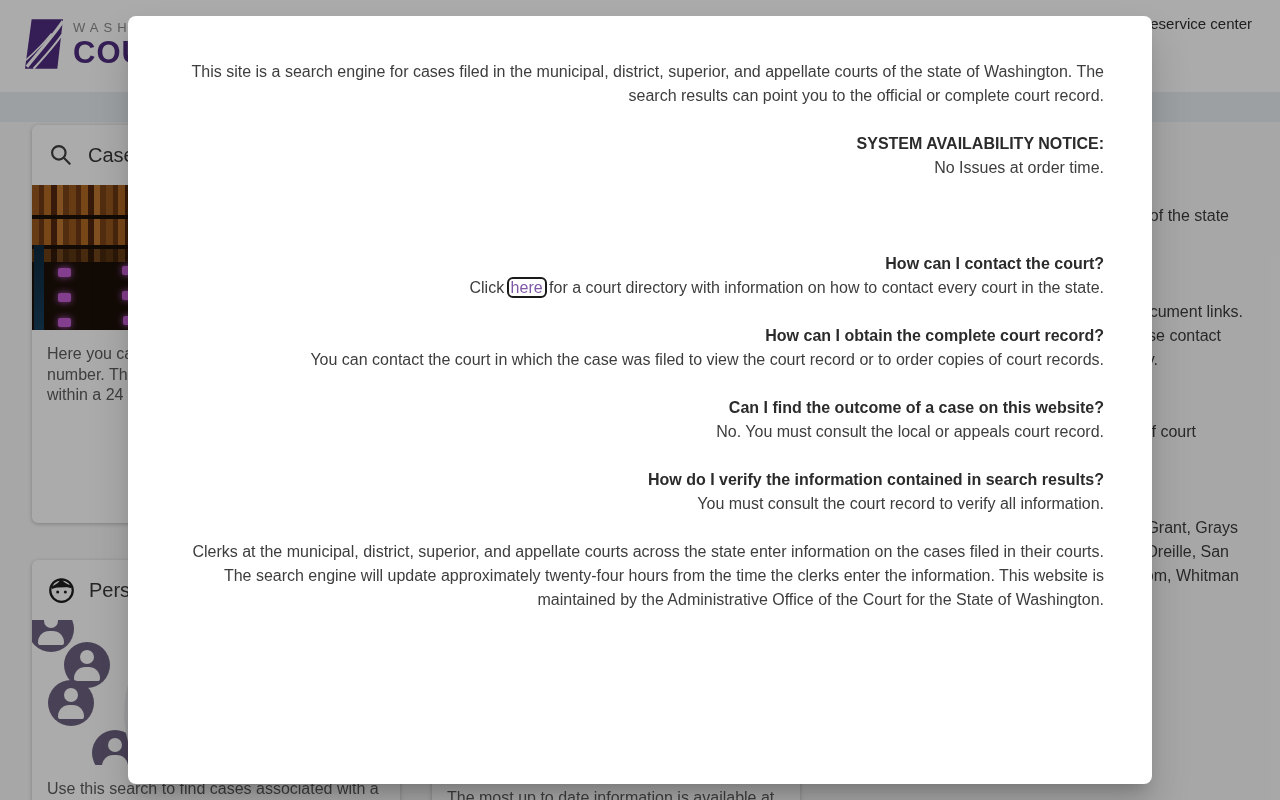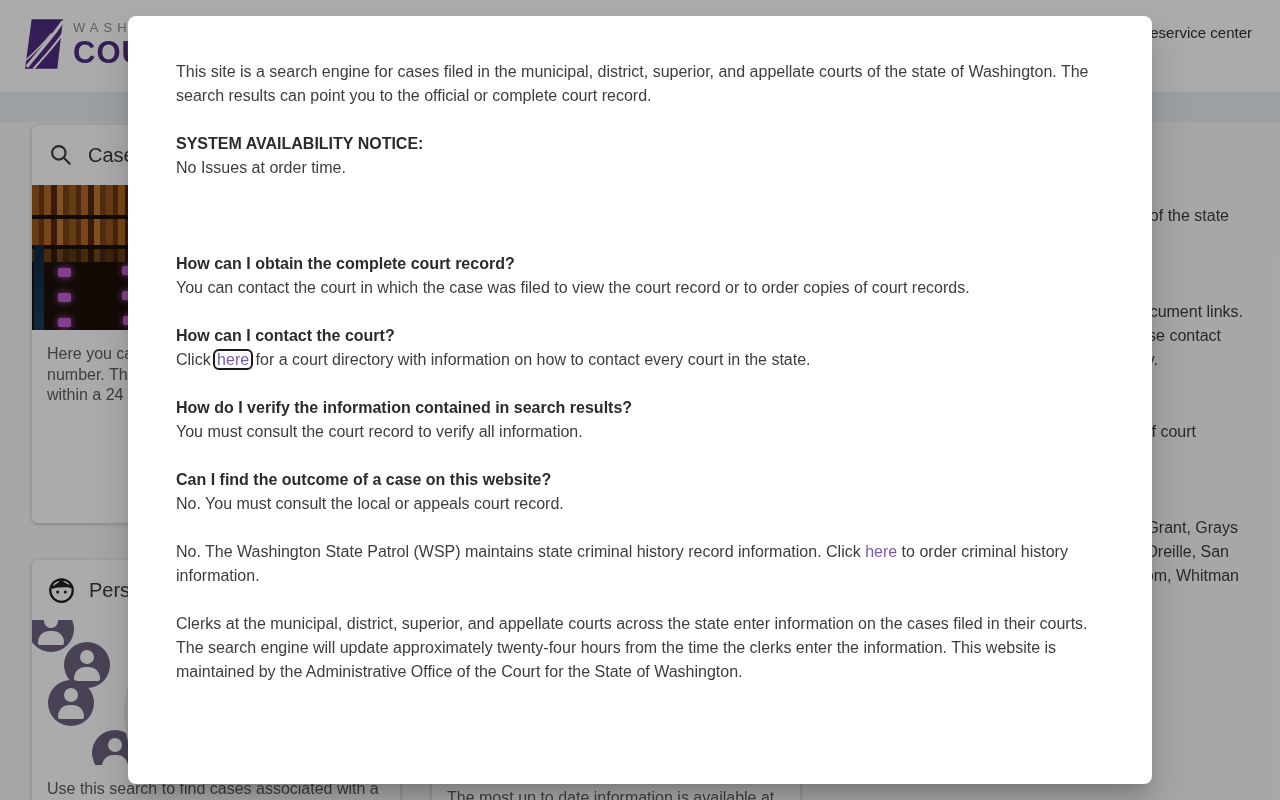--- a/index.html
+++ b/index.html
@@ -15,21 +15,21 @@
 
   .site-header {
     position: absolute; left: 0; top: 0; width: 1280px; height: 92px;
     background: #ffffff;
   }
   .logo { position: absolute; left: 25px; top: 18px; display: flex; align-items: center; gap: 10px; cursor: pointer; }
   .logo-text { display: flex; flex-direction: column; line-height: 1; }
   .logo-line1 { font-size: 13px; letter-spacing: 5px; color: #8b8b8b; margin-bottom: 3px; }
   .logo-line2 { font-size: 31px; font-weight: bold; letter-spacing: 1px; color: #4f2d7f; }
   .eservice {
-    position: absolute; right: 28px; top: 24px;
+    position: absolute; right: 28px; top: 15px;
     font-size: 15px; color: #2f2f2f; text-decoration: none; cursor: pointer;
   }
   .subband {
     position: absolute; left: 0; top: 92px; width: 1280px; height: 30px;
     background: #e9eff3;
   }
 
   
   .card {
     position: absolute; background: #fff; border-radius: 6px;
@@ -82,21 +82,21 @@
   
   .scrim { position: absolute; inset: 0; background: rgba(0,0,0,.33); z-index: 10; }
 
   .dialog {
     position: absolute; left: 128px; top: 16px; width: 1024px; height: 768px;
     background: #fff; border-radius: 8px; z-index: 20;
     box-shadow: 0 11px 15px -7px rgba(0,0,0,.2), 0 24px 38px 3px rgba(0,0,0,.14);
     padding: 44px 48px 0; overflow: hidden;
   }
   .dlg-title { font-size: 40px; line-height: 48px; font-weight: 400; color: #212121; margin: 0 0 16px; }
-  .dialog p, .faq { font-size: 16px; line-height: 24px; color: #3d3d3d; }
+  .dialog p, .faq { font-size: 16px; line-height: 24px; color: #3d3d3d; text-align: right; }
   .dlg-intro { margin: 0 0 24px; }
   .dlg-avail { margin: 0 0 72px; }
   .dlg-avail .b { display: block; font-weight: bold; color: #2b2b2b; }
   .faq { margin: 0 0 24px; }
   .faq h3 { font-size: 16px; line-height: 24px; font-weight: bold; color: #2b2b2b; margin: 0; }
   .faq p { margin: 0; }
   .lnk { color: #7d58a6; text-decoration: none; cursor: pointer; }
   .lnk.focused { outline: 2px solid #1a1a1a; outline-offset: 0; border-radius: 4px; padding: 0 2px; }
 </style>
 </head>
@@ -190,39 +190,38 @@
 <section class="dialog">
 
   <p class="dlg-intro">This site is a search engine for cases filed in the municipal, district, superior, and appellate courts of the state of Washington. The search results can point you to the official or complete court record.</p>
 
   <p class="dlg-avail">
     <span class="b">SYSTEM AVAILABILITY NOTICE:</span>
     <span>No Issues at order time.</span>
   </p>
 
   <div class="faq">
+    <h3>How can I contact the court?</h3>
+    <p><span>Click </span><a class="lnk focused">here</a><span> for a court directory with information on how to contact every court in the state.</span></p>
+  </div>
+
+  <div class="faq">
     <h3>How can I obtain the complete court record?</h3>
     <p>You can contact the court in which the case was filed to view the court record or to order copies of court records.</p>
   </div>
 
   <div class="faq">
-    <h3>How can I contact the court?</h3>
-    <p><span>Click </span><a class="lnk focused">here</a><span> for a court directory with information on how to contact every court in the state.</span></p>
+    <h3>Can I find the outcome of a case on this website?</h3>
+    <p>No. You must consult the local or appeals court record.</p>
   </div>
 
   <div class="faq">
     <h3>How do I verify the information contained in search results?</h3>
     <p>You must consult the court record to verify all information.</p>
   </div>
 
   <div class="faq">
-    <h3>Can I find the outcome of a case on this website?</h3>
-    <p>No. You must consult the local or appeals court record.</p>
-  </div>
-
-  <div class="faq">
-    <p><span>No. The Washington State Patrol (WSP) maintains state criminal history record information. Click </span><a class="lnk">here</a><span> to order criminal history information.</span></p>
   </div>
 
   <div class="faq">
     <p>Clerks at the municipal, district, superior, and appellate courts across the state enter information on the cases filed in their courts. The search engine will update approximately twenty-four hours from the time the clerks enter the information. This website is maintained by the Administrative Office of the Court for the State of Washington.</p>
   </div>
 </section>
 
 </body></html>

